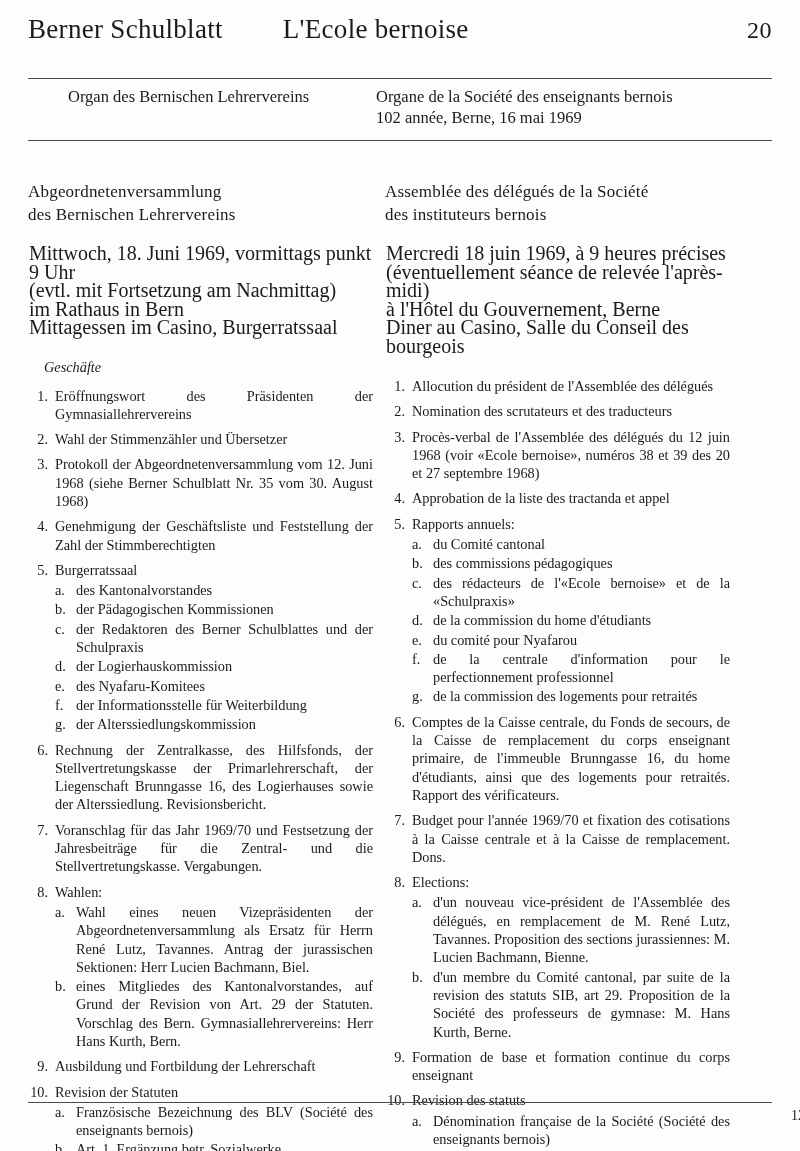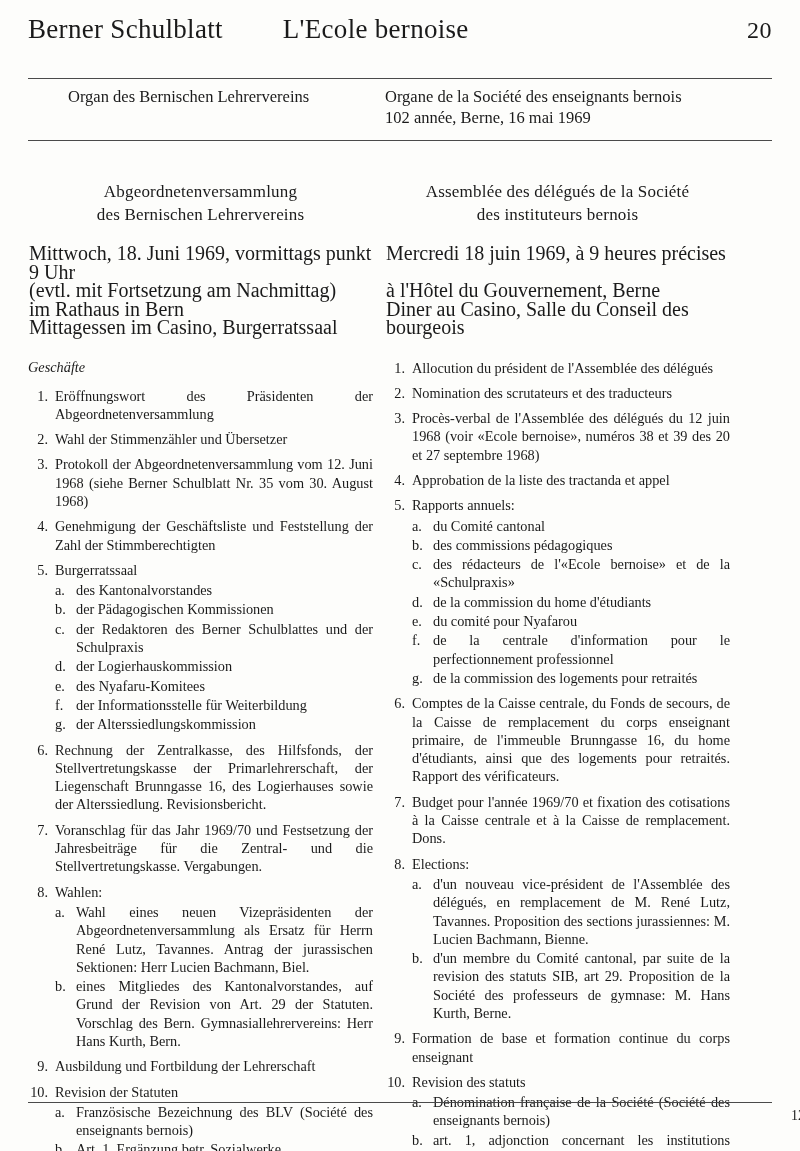--- a/index.html
+++ b/index.html
@@ -60,48 +60,47 @@
   .rule.bottom { top: 140px; }
   .rule.footer { top: 1102px; }
 
   .subhead {
     position: absolute;
     top: 86px;
     font-size: 16.5px;
     line-height: 21px;
   }
   .subhead.left { left: 20px; margin-left: 48px; }
-  .subhead.right { left: 385px; font-family: Liberation Serif, serif; }
+  .subhead.right { left: 376px; font-family: Liberation Serif, serif; }
 
   
   .col {
     position: absolute;
     top: 180px;
     width: 345px;
   }
   .col.left { left: 28px; }
   .col.right { left: 385px; }
 
   .col h2 {
     font-size: 17px;
     font-weight: normal;
     line-height: 23px;
     margin: 0 0 18px 0;
     letter-spacing: 0.2px;
-    text-align: center;
   }
   .meta {
     font-size: 20px;
     line-height: 18.5px;
     margin: 0 0 22px 1px;
   }
   .agenda-label {
     font-style: italic;
     font-size: 14.3px;
-    margin: 0 0 11px 0;
+    margin: 0 0 11px 16px;
   }
   ol.agenda {
     list-style: none;
     margin: 0;
     padding: 0;
     font-size: 14.3px;
     line-height: 18.3px;
   }
   ol.agenda > li {
     position: relative;
@@ -185,21 +184,21 @@
     <p class="meta">
       <span>Mittwoch, 18. Juni 1969, vormittags punkt 9 Uhr</span><br>
       <span>(evtl. mit Fortsetzung am Nachmittag)</span><br>
       <span>im Rathaus in Bern</span><br>
       <span>Mittagessen im Casino, Burgerratssaal</span>
     </p>
     <p class="agenda-label">Geschäfte</p>
     <ol class="agenda" id="list-left">
         <li>
           <span class="num">1.</span>
-          <span class="txt">Eröffnungswort des Präsidenten der Abgeordnetenversammlung</span>
+          <span class="txt">Eröffnungswort des Präsidenten der Gymnasiallehrervereins</span>
         </li>
         <li>
           <span class="num">2.</span>
           <span class="txt">Wahl der Stimmenzähler und Übersetzer</span>
         </li>
         <li>
           <span class="num">3.</span>
           <span class="txt">Protokoll der Abgeordnetenversammlung vom 12. Juni 1968 (siehe Berner Schulblatt Nr. 35 vom 30. August 1968)</span>
         </li>
         <li>
@@ -287,21 +286,21 @@
       </ol>
   </div>
 
   <div class="col right">
     <h2>
       <span>Assemblée des délégués de la Société</span><br>
       <span>des instituteurs bernois</span>
     </h2>
     <p class="meta">
       <span>Mercredi 18 juin 1969, à 9 heures précises</span><br>
-      <br>
+      <span>(éventuellement séance de relevée l'après-midi)</span><br>
       <span>à l'Hôtel du Gouvernement, Berne</span><br>
       <span>Diner au Casino, Salle du Conseil des bourgeois</span>
     </p>
     <ol class="agenda" id="list-right">
         <li>
           <span class="num">1.</span>
           <span class="txt">Allocution du président de l'Assemblée des délégués</span>
         </li>
         <li>
           <span class="num">2.</span>

